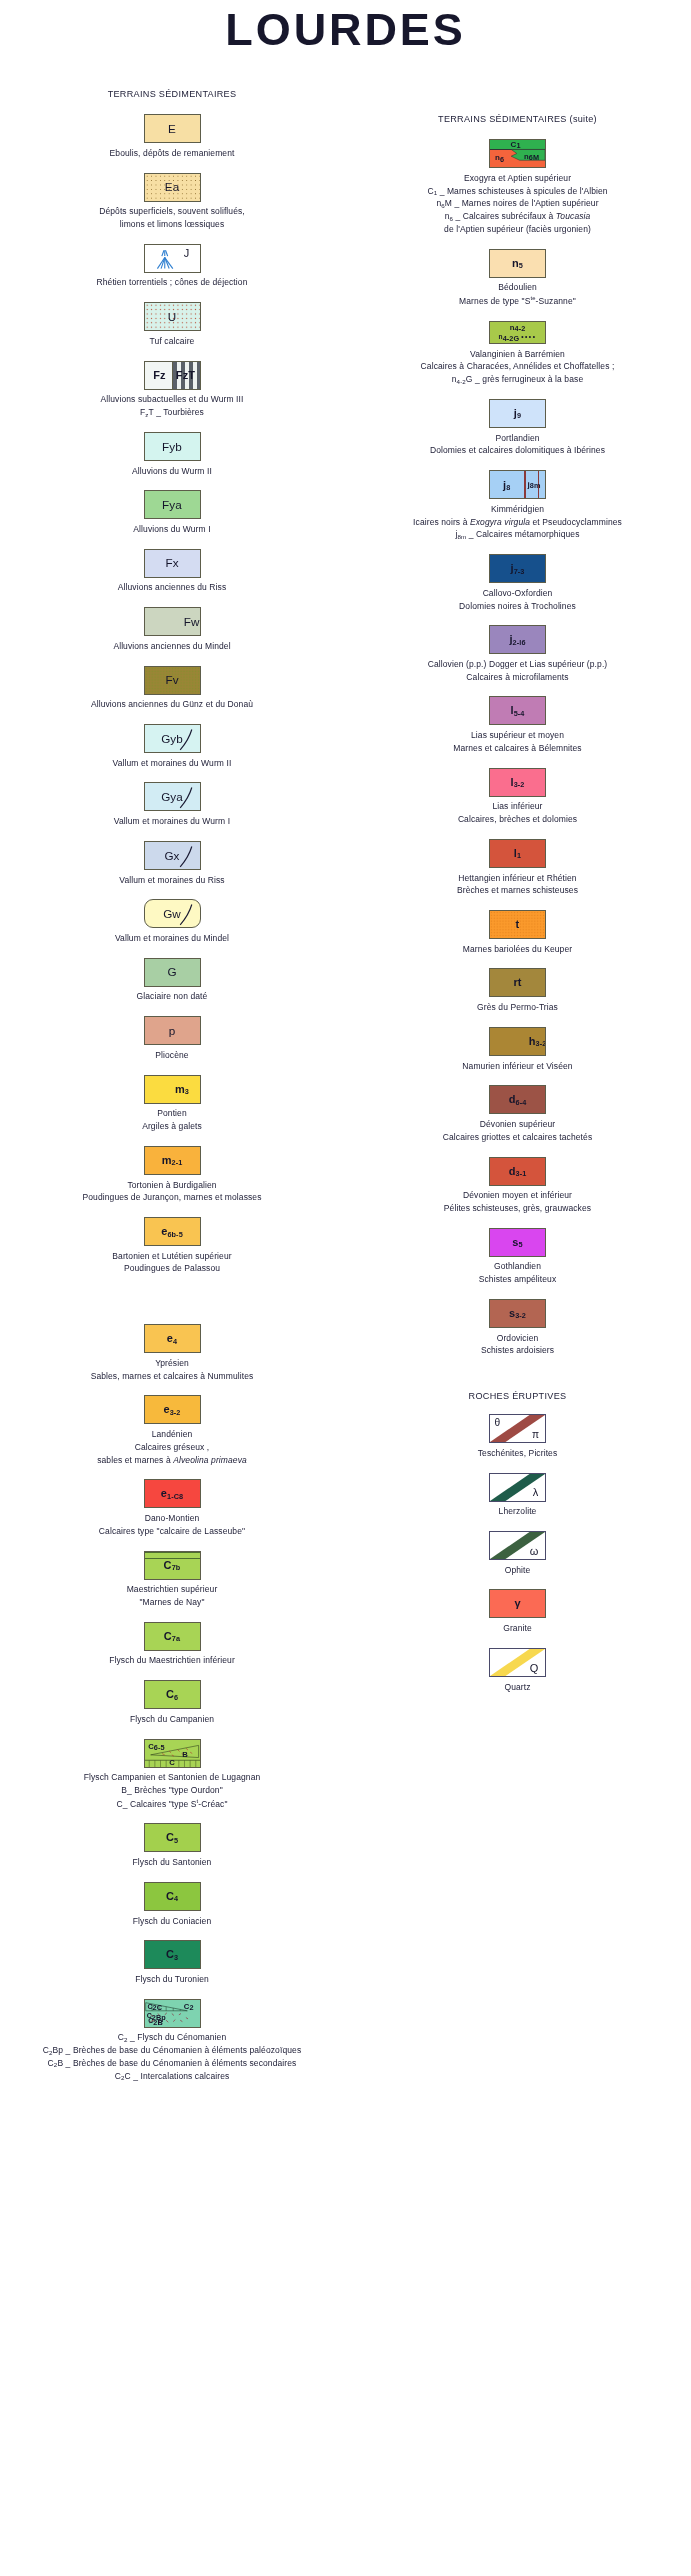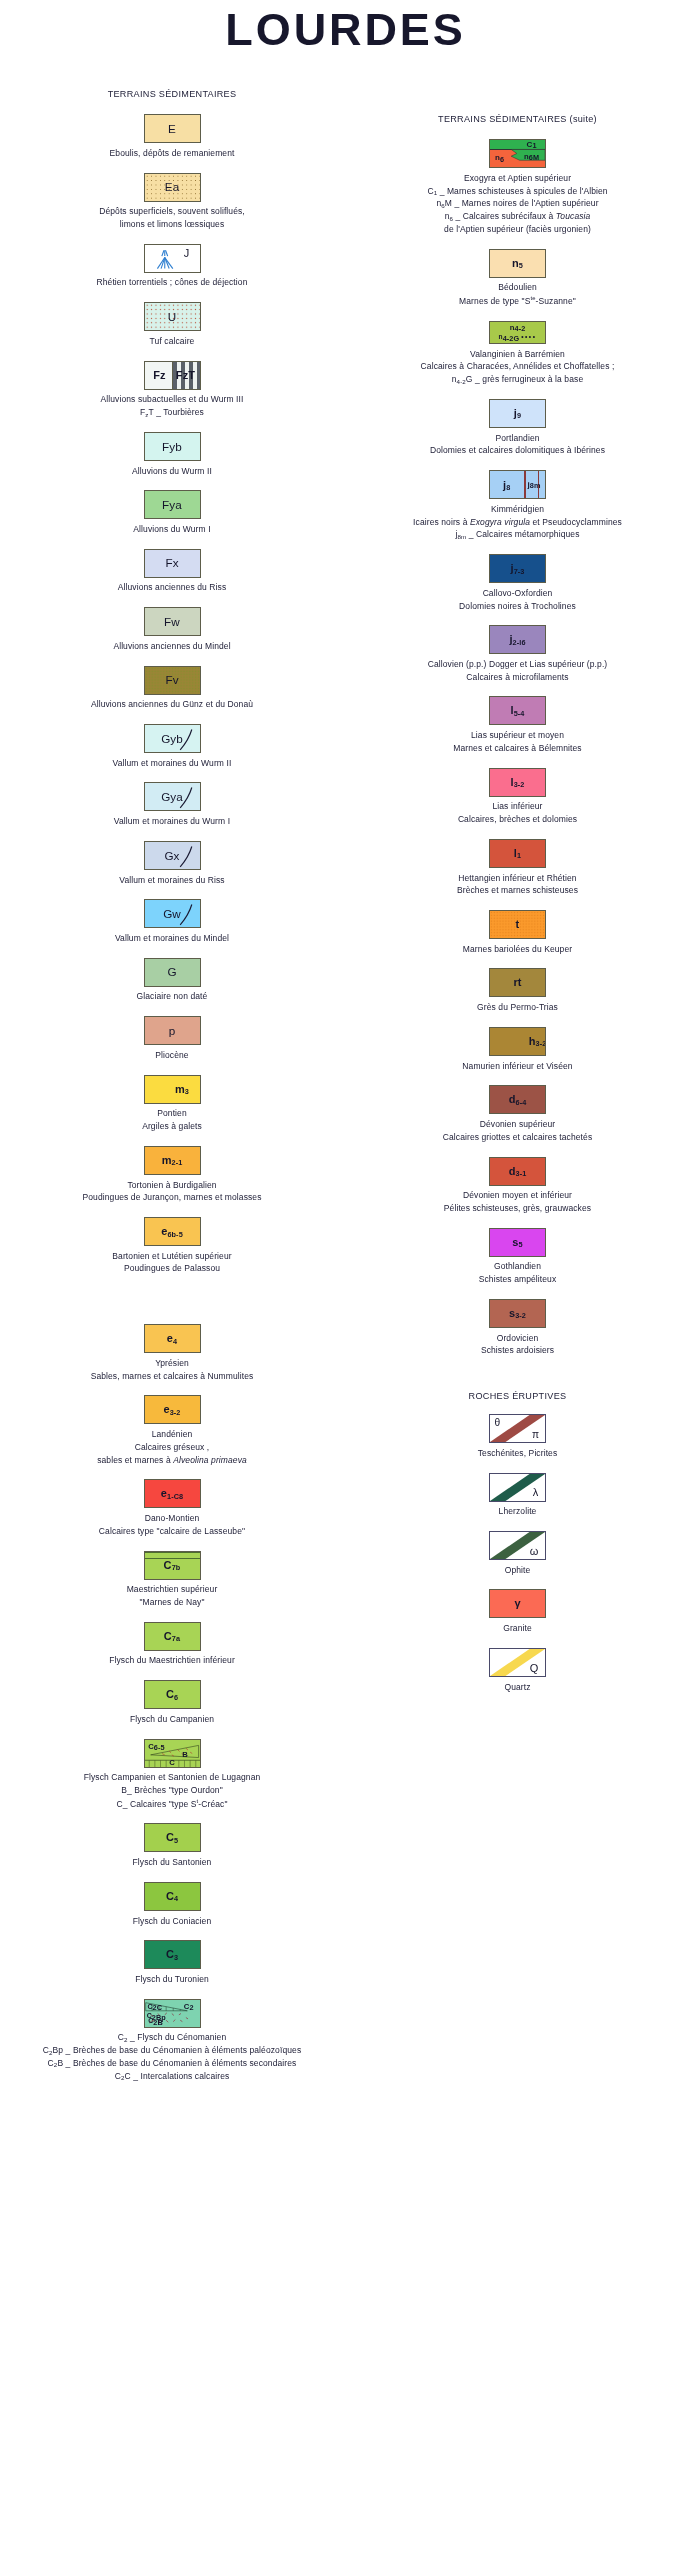--- a/index.html
+++ b/index.html
@@ -229,21 +229,21 @@
             <div class="swatch" style="background: rgb(212, 220, 242);">
               <span class="code thin">Fx</span>
             </div>
           </div>
           <div class="caption">
             <span class="ln">Alluvions anciennes du Riss</span>
           </div>
         </div>
         <div class="entry">
           <div class="swatch-wrap">
-            <div class="swatch" style="background: rgb(204, 214, 192);">
+            <div class="swatch" style="background: rgb(204, 214, 192); justify-content: flex-end;">
               <span class="code thin">Fw</span>
             </div>
           </div>
           <div class="caption">
             <span class="ln">Alluvions anciennes du Mindel</span>
           </div>
         </div>
         <div class="entry">
           <div class="swatch-wrap">
             <div class="swatch grain" style="background: rgb(154, 133, 54);">
@@ -294,21 +294,21 @@
               </span>
               <span class="code thin">Gx</span>
             </div>
           </div>
           <div class="caption">
             <span class="ln">Vallum et moraines du Riss</span>
           </div>
         </div>
         <div class="entry">
           <div class="swatch-wrap">
-            <div class="swatch" style="background: #7dd3fc;">
+            <div class="swatch" style="background: #fef9c3; border-radius: 9px;">
               <span class="slash">
                 <svg viewBox="0 0 22 32">
                   <path d="M3 30 C10 22 16 12 19 2" stroke="#1a1a33" stroke-width="1.6" fill="none"></path>
                 </svg>
               </span>
               <span class="code thin">Gw</span>
             </div>
           </div>
           <div class="caption">
             <span class="ln">Vallum et moraines du Mindel</span>
@@ -554,21 +554,21 @@
     <div id="right-entries">
         <div class="entry">
           <div class="swatch-wrap">
             <div class="swatch" style="background: rgb(244, 100, 60);">
               <div style="position: absolute; left: 0px; right: 0px; top: 0px; height: 10.2px; z-index: 1; background: rgb(47, 177, 79); border-bottom: 0.7px solid rgb(51, 51, 51);"></div>
               <span class="brec">
                 <svg viewBox="0 0 78 40" preserveAspectRatio="none">
                   <path d="M30 14 L38 20 L30 24 L42 30 L78 30 L78 14 Z" fill="#2fb14f" stroke="#333" stroke-width=".8"></path>
                 </svg>
               </span>
-              <span class="code" style="position: absolute; left: 20.5px; top: 0.7px; font-size: 8px; z-index: 5; margin-left: 16px;">C<sub>1</sub></span>
+              <span class="code" style="position: absolute; left: 20.5px; top: 0.7px; font-size: 8px; z-index: 5;">C<sub>1</sub></span>
               <span class="code" style="position: absolute; right: 5.9px; top: 12.4px; font-size: 7.7px; z-index: 5;">n<sub>6M</sub></span>
               <span class="code" style="position: absolute; left: 5.1px; bottom: 5.1px; font-size: 8px; z-index: 5;">n<sub>6</sub></span>
             </div>
           </div>
           <div class="caption">
             <span class="ln">Exogyra et Aptien supérieur</span>
             <span class="ln">C<sub>1</sub> _ Marnes schisteuses à spicules de l'Albien</span>
             <span class="ln">n<sub>6</sub>M _ Marnes noires de l'Aptien supérieur</span>
             <span class="ln">n<sub>6</sub> _ Calcaires subrécifaux à <i>Toucasia</i></span>
             <span class="ln">de l'Aptien supérieur (faciès urgonien)</span>

